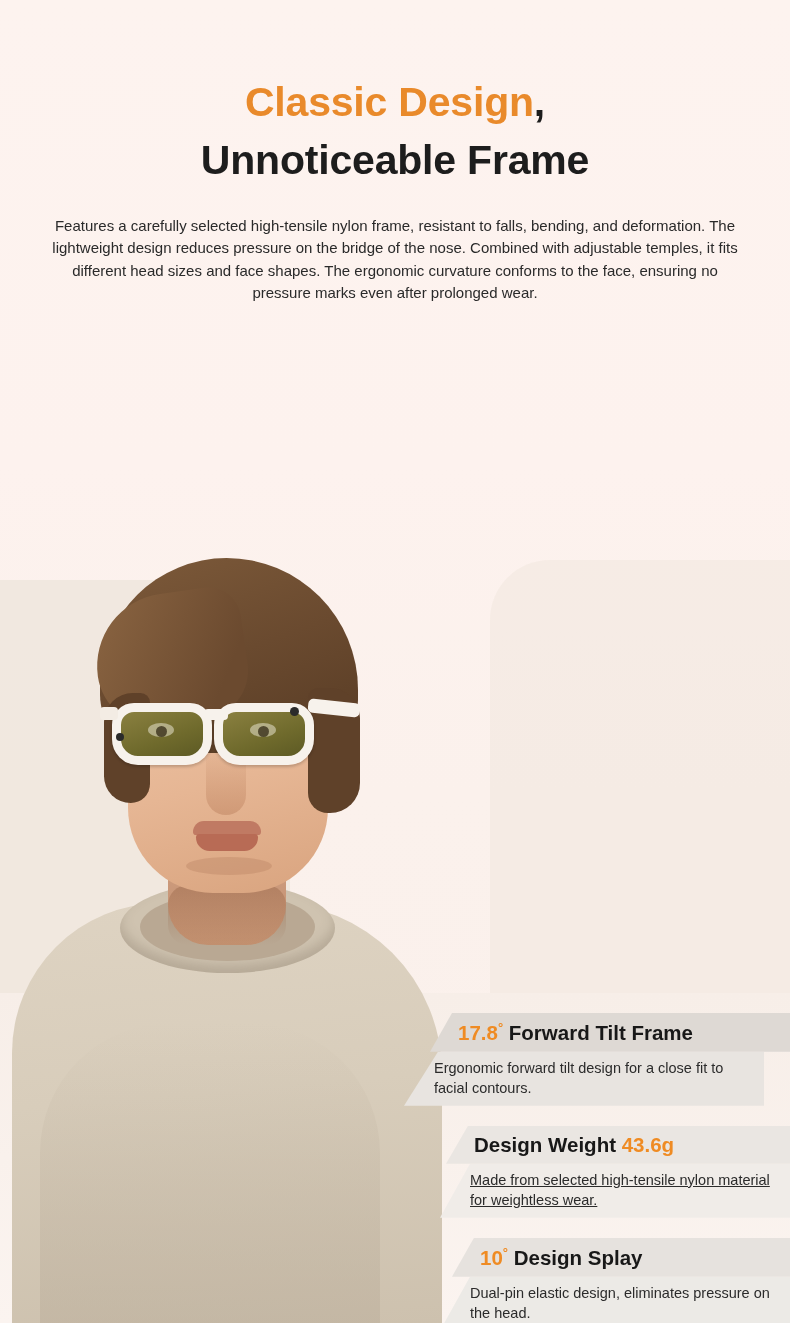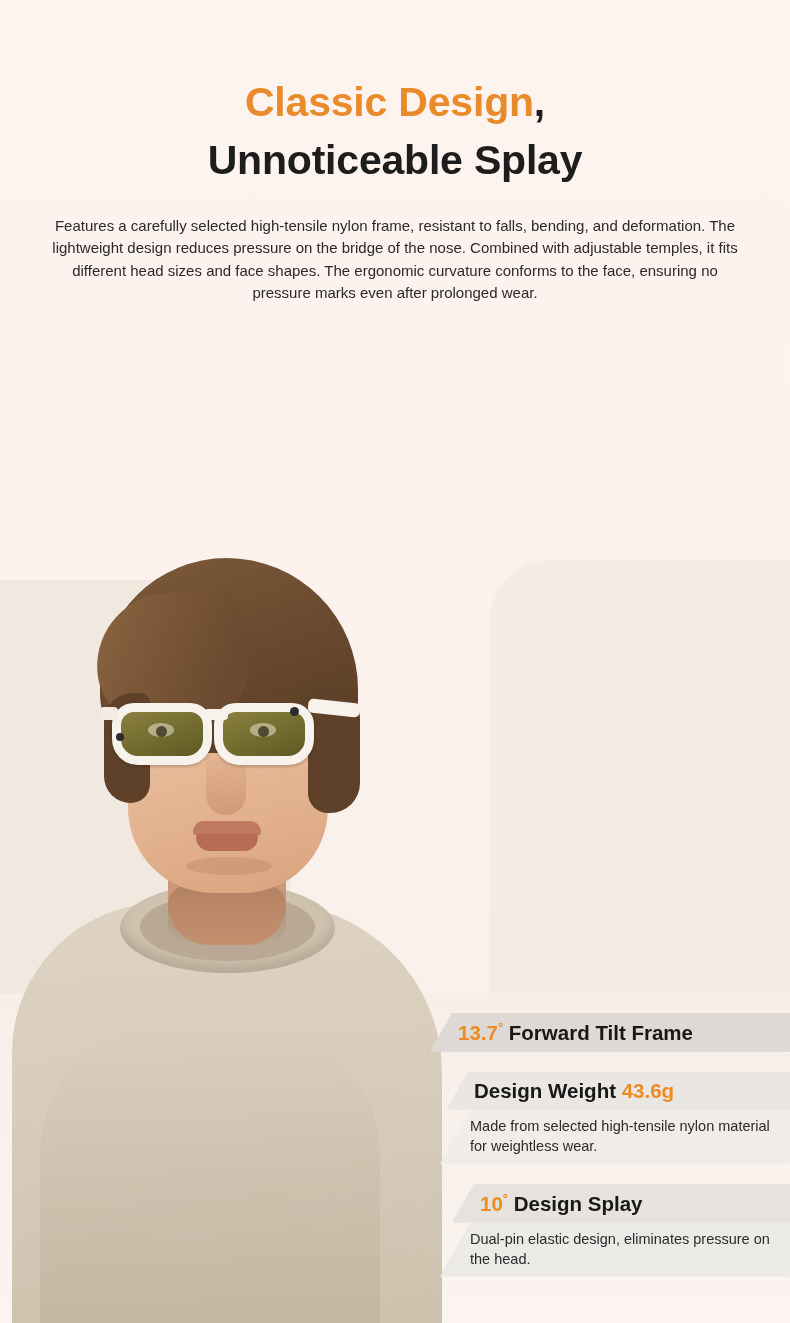--- a/index.html
+++ b/index.html
@@ -418,38 +418,38 @@
   }
   .callout-body {
     background: #ebe7e3;
     font-size: 14.5px;
     line-height: 1.38;
     color: #2b2b2b;
     padding: 6px 12px 8px 30px;
     box-sizing: border-box;
   }
   .callout-body.b1 { width: 360px; margin-left: 0px; clip-path: polygon(34px 0, 100% 0, 100% 100%, 0 100%); }
-  .callout-body.b2 { width: 350px; margin-left: 36px; clip-path: polygon(30px 0, 100% 0, 100% 100%, 0 100%); }
+  .callout-body.b2 { width: 350px; margin-left: 36px; clip-path: polygon(30px 0, 100% 0, 100% 100%, 0 100%); text-decoration: underline; }
   .callout-body.b3 { width: 350px; margin-left: 36px; clip-path: polygon(30px 0, 100% 0, 100% 100%, 0 100%); }
 
   .callout-1 .callout-head { background: #ded9d4; }
   .callout-1 .callout-body { background: #e8e4e0; }
   .callout-2 .callout-head { background: #eae6e2; }
   .callout-2 .callout-body { background: #f0ece8; }
   .callout-3 .callout-head { background: #e6e2de; }
   .callout-3 .callout-body { background: #eceae6; }
 </style>
 </head>
 <body>
 
 <div class="page">
 
   <div class="header">
     <div class="title-line1"><span class="title-accent">Classic Design</span><span>,</span></div>
-    <div class="title-line2">Unnoticeable Splay</div>
+    <div class="title-line2">Unnoticeable Frame</div>
     <div class="subtitle">Features a carefully selected high-tensile nylon frame, resistant to falls, bending, and deformation. The lightweight design reduces pressure on the bridge of the nose. Combined with adjustable temples, it fits different head sizes and face shapes. The ergonomic curvature conforms to the face, ensuring no pressure marks even after prolonged wear.</div>
   </div>
 
   <div class="photo-area">
     <div class="blob-left"></div>
     <div class="blob-right"></div>
     <div class="floor"></div>
 
     <div class="model">
       <div class="torso"></div>
@@ -484,22 +484,23 @@
         <div class="eye-r"></div>
         <div class="pupil-l"></div>
         <div class="pupil-r"></div>
       </div>
     </div>
 
     <div class="callouts">
 
       <div class="callout callout-1">
         <div class="callout-head w1">
-          <span class="callout-title"><span class="val">13.7</span><span class="sup">°</span> <span>Forward Tilt Frame</span></span>
+          <span class="callout-title"><span class="val">17.8</span><span class="sup">°</span> <span>Forward Tilt Frame</span></span>
         </div>
+        <div class="callout-body b1">Ergonomic forward tilt design for a close fit to facial contours.</div>
       </div>
 
       <div class="callout callout-2">
         <div class="callout-head w2">
           <span class="callout-title"><span>Design Weight</span> <span class="val">43.6g</span></span>
         </div>
         <div class="callout-body b2">Made from selected high-tensile nylon material for weightless wear.</div>
       </div>
 
       <div class="callout callout-3">

